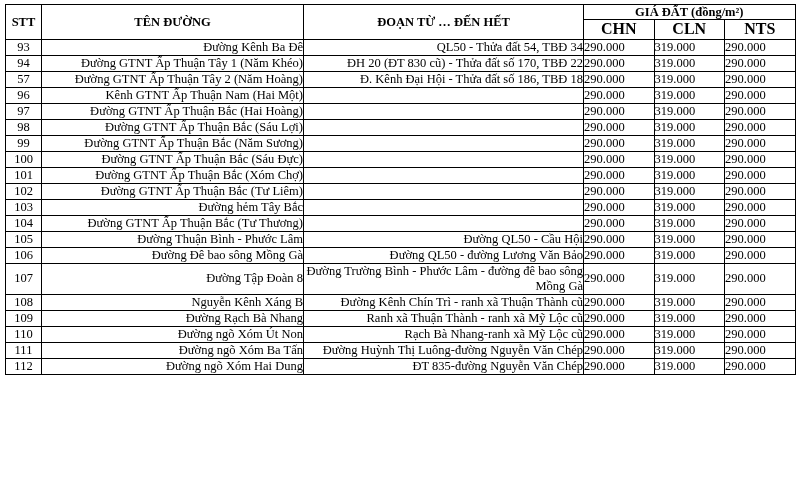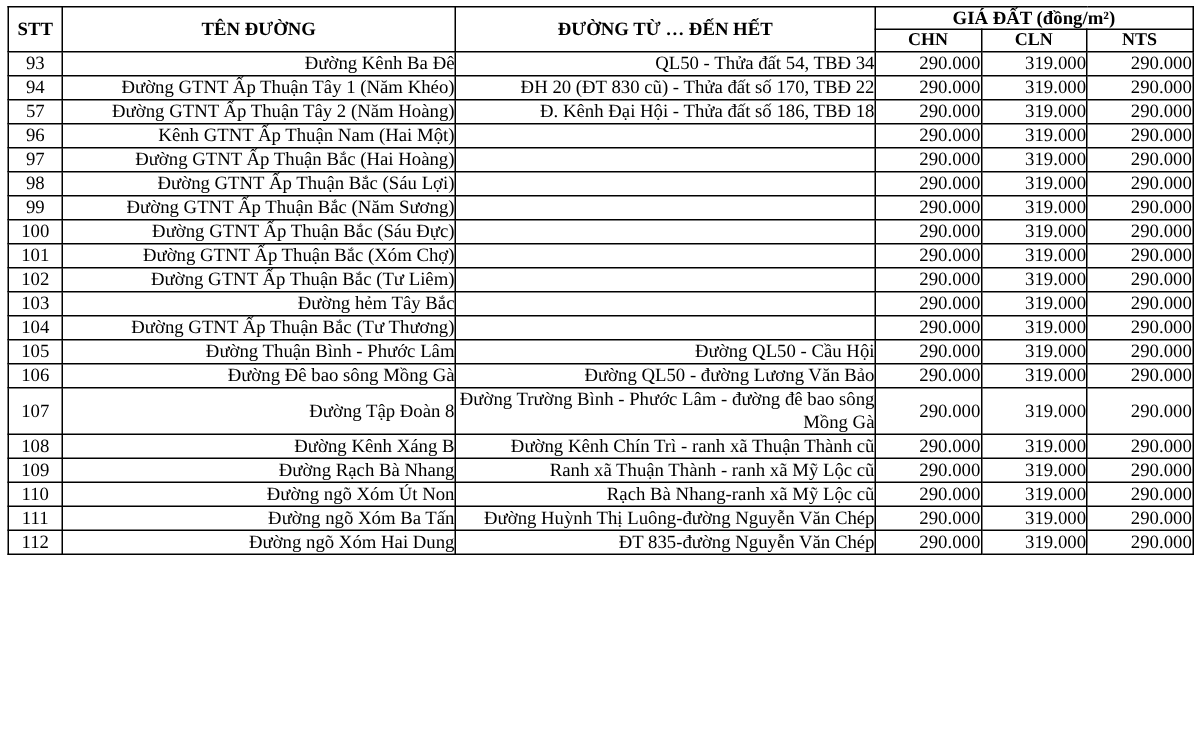--- a/index.html
+++ b/index.html
@@ -40,21 +40,21 @@
     padding: 4px 2px;
   }
   .th-stt { width: 36px; }
   .th-name { width: 262px; }
   .th-segment { width: 280px; }
   .col-price { width: 70.5px; }
   .price-group-head {
     padding: 3px 2px 3px 2px;
   }
   .sub-head {
-    font-size: 12px;
+    font-size: 16px;
     font-weight: bold;
     text-align: center;
     padding: 3px 2px;
   }
   tbody td {
     font-size: 12.5px;
     line-height: 1.2;
     padding: 3px 4px;
   }
   td.c-stt {
@@ -63,42 +63,41 @@
   }
   td.c-name {
     text-align: right;
     padding-left: 7px;
   }
   td.c-seg {
     text-align: right;
     padding-left: 6px;
   }
   td.c-price {
-    text-align: right;
     padding-right: 7px;
   }
 </style>
 </head>
 <body>
 
 <div class="sheet">
   <table class="land-table">
     <colgroup>
       <col class="th-stt">
       <col class="th-name">
       <col class="th-segment">
       <col class="col-price">
       <col class="col-price">
       <col class="col-price">
     </colgroup>
     <thead>
       <tr>
         <th rowspan="2">STT</th>
         <th rowspan="2">TÊN ĐƯỜNG</th>
-        <th rowspan="2">ĐƯỜNG TỪ … ĐẾN HẾT</th>
+        <th rowspan="2">ĐOẠN TỪ … ĐẾN HẾT</th>
         <th colspan="3" class="price-group-head">GIÁ ĐẤT (đồng/m²)</th>
       </tr>
       <tr>
         <th class="sub-head">CHN</th>
         <th class="sub-head">CLN</th>
         <th class="sub-head">NTS</th>
       </tr>
     </thead>
     <tbody>
         <tr>
@@ -216,21 +215,21 @@
         <tr>
           <td class="c-stt">107</td>
           <td class="c-name">Đường Tập Đoàn 8</td>
           <td class="c-seg">Đường Trường Bình - Phước Lâm - đường đê bao sông Mồng Gà</td>
           <td class="c-price">290.000</td>
           <td class="c-price">319.000</td>
           <td class="c-price">290.000</td>
         </tr>
         <tr>
           <td class="c-stt">108</td>
-          <td class="c-name">Đường Kênh Xáng B</td>
+          <td class="c-name">Nguyễn Kênh Xáng B</td>
           <td class="c-seg">Đường Kênh Chín Trì - ranh xã Thuận Thành cũ</td>
           <td class="c-price">290.000</td>
           <td class="c-price">319.000</td>
           <td class="c-price">290.000</td>
         </tr>
         <tr>
           <td class="c-stt">109</td>
           <td class="c-name">Đường Rạch Bà Nhang</td>
           <td class="c-seg">Ranh xã Thuận Thành - ranh xã Mỹ Lộc cũ</td>
           <td class="c-price">290.000</td>

